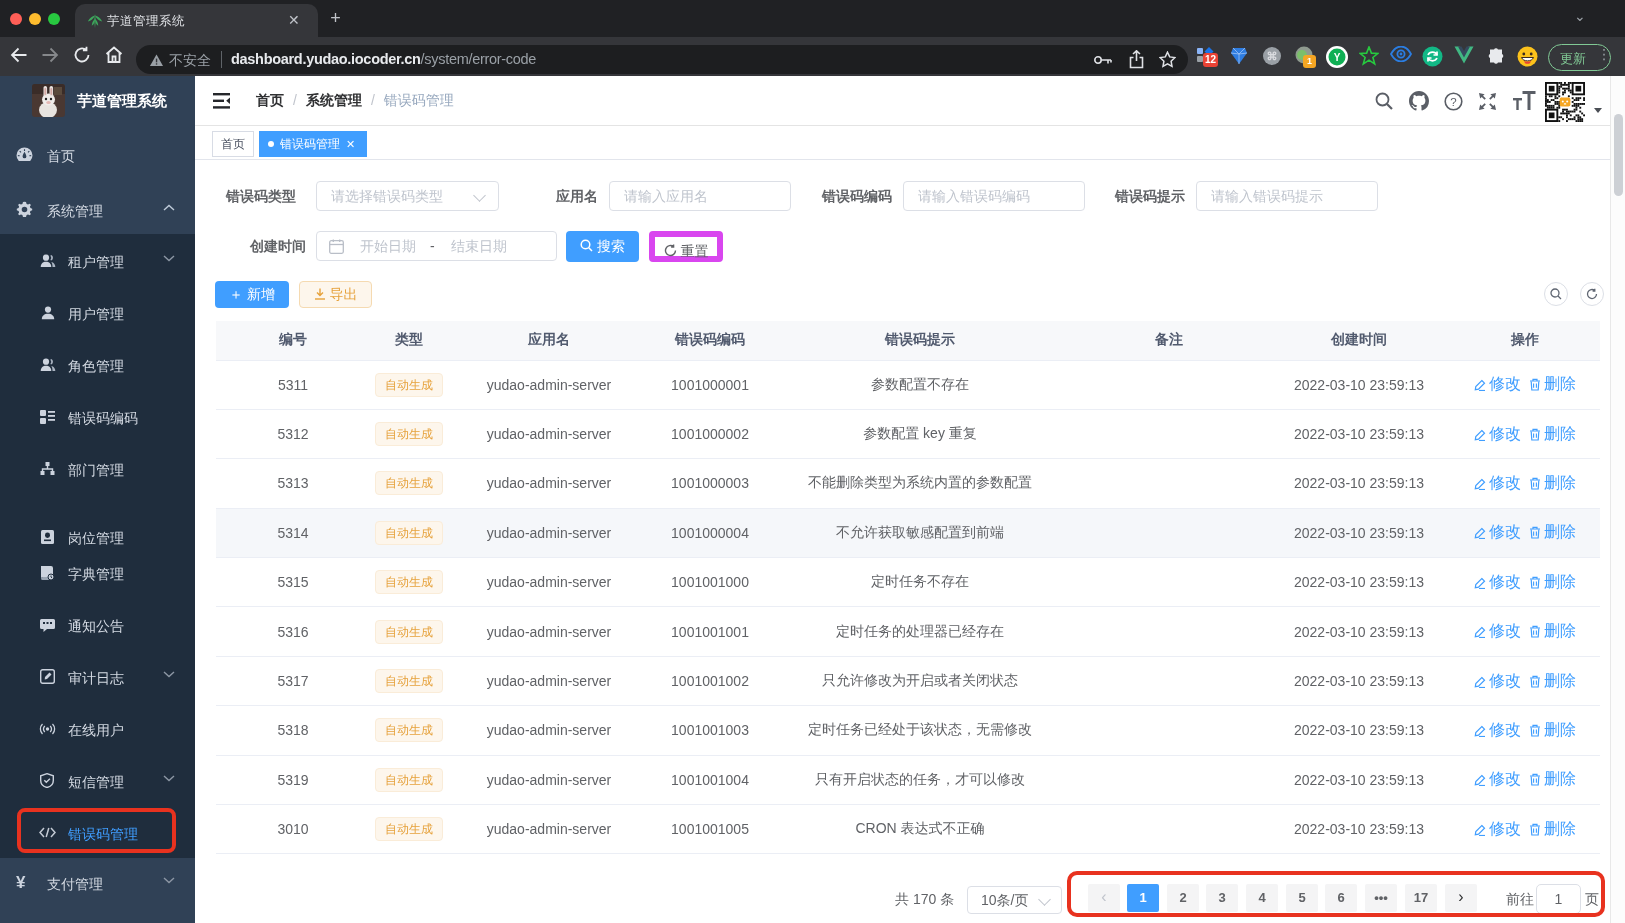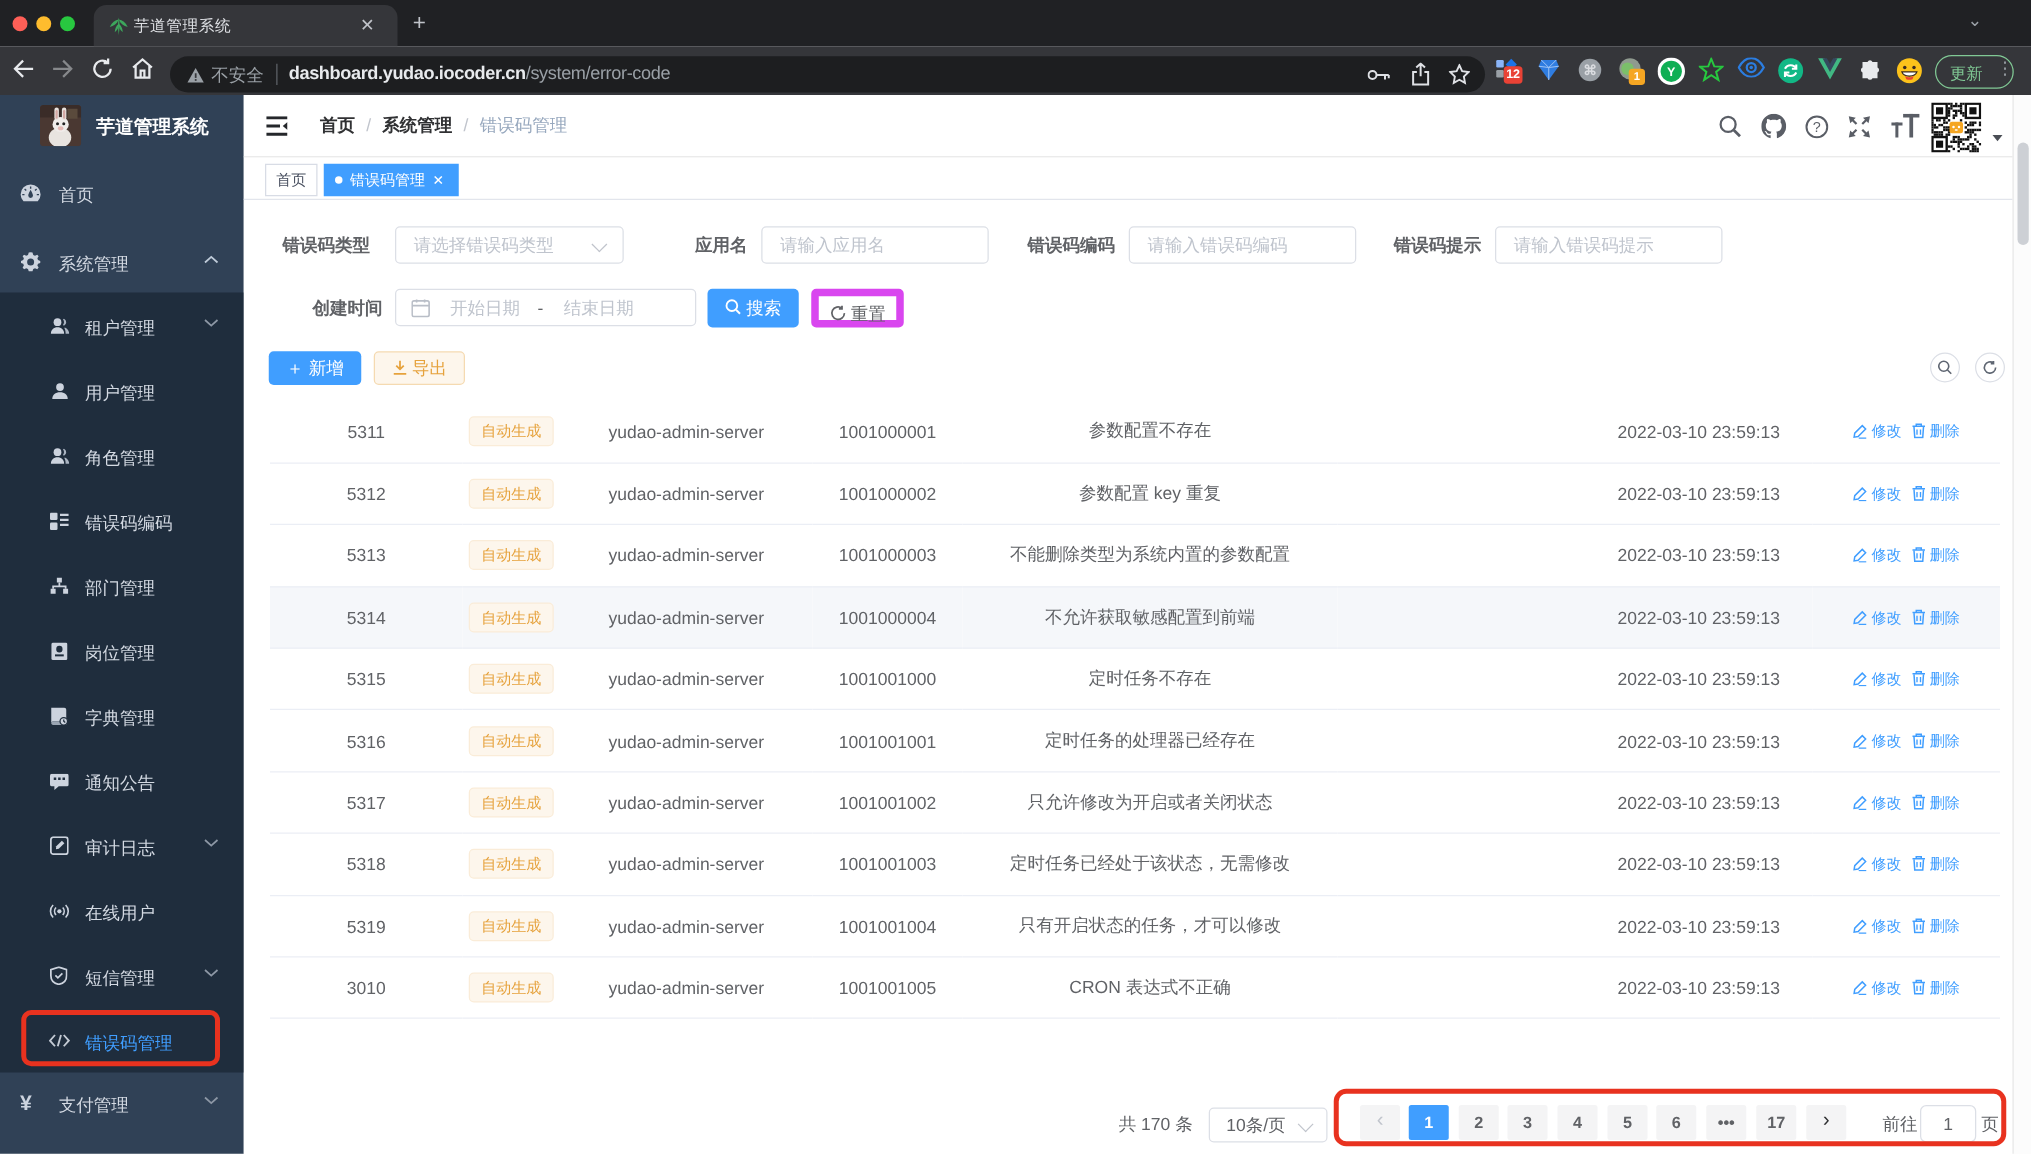--- a/index.html
+++ b/index.html
@@ -49,21 +49,21 @@
 .flabel { position:absolute; font-size:14px; color:#606266; font-weight:bold; text-align:right; }
 .finput { position:absolute; height:30px; border:1px solid #dcdfe6; border-radius:4px; background:#fff; font-size:14px; color:#bfc4cd; line-height:28px; padding-left:14px; }
 .chevd { display:inline-block; width:9px; height:9px; border-right:1.5px solid #c0c4cc; border-bottom:1.5px solid #c0c4cc; transform:rotate(45deg); }
 .btn { position:absolute; border-radius:4px; font-size:14px; text-align:center; }
 
 #tbl { position:absolute; left:21px; top:161px; width:1384px; border-collapse:collapse; table-layout:fixed; font-size:14px; }
 #tbl th { background:#f7f8fa; color:#515a6e; font-weight:bold; height:39px; border-bottom:1px solid #ebeef5; font-size:14px; }
 #tbl td { height:49.4px; border-bottom:1px solid #ebeef5; color:#606266; text-align:center; }
 #tbl tr.hov td { background:#f5f7fa; }
 .wtag { display:inline-block; background:#fdf6ec; border:1px solid #faecd8; color:#e6a23c; font-size:12px; height:24px; line-height:22px; padding:0 9px; border-radius:4px; }
-.op { color:#409eff; font-size:12px; white-space:nowrap; }
+.op { color:#409eff; font-size:16px; white-space:nowrap; }
 
 #pager { position:absolute; left:0; top:718px; width:1415px; height:40px; font-size:14px; color:#606266; }
 .pbtn { position:absolute; top:6px; width:32px; height:28px; line-height:28px; background:#f4f4f5; color:#606266; text-align:center; border-radius:2px; font-size:13px; font-weight:bold; }
 
 .redbox { position:absolute; border:4px solid #e8321f; border-radius:8px; z-index:50; }
 
 #sbar { position:absolute; left:1610px; top:76px; width:15px; height:847px; background:#fcfcfc; border-left:1px solid #e8e8e8; }
 #sbar .thumb { position:absolute; left:3px; top:38px; width:9px; height:82px; border-radius:5px; background:#cdd0d5; }
 </style>
 </head>
@@ -274,21 +274,21 @@
       </div>
       <div class="mi" style="top:368px;">
         <svg class="ic" style="left:40px;top:18px" width="15" height="14" viewBox="0 0 15 14">
             <rect x="5.5" y="0" width="4" height="4" fill="#ccd3de"></rect>
             <rect x="0.5" y="9" width="4" height="4" fill="#ccd3de"></rect>
             <rect x="10.5" y="9" width="4" height="4" fill="#ccd3de"></rect>
             <path d="M7.5 4 V7 M2.5 9 V7 H12.5 V9" stroke="#ccd3de" stroke-width="1.4" fill="none"></path>
           </svg>
         <span class="txt" style="left:68px;">部门管理</span>
       </div>
-      <div class="mi" style="top:420px;font-family:Liberation Mono, monospace;">
+      <div class="mi" style="top:436px;font-family:Liberation Mono, monospace;">
         <svg class="ic" style="left:41px;top:18px" width="13" height="14" viewBox="0 0 13 14">
             <rect x="0" y="0" width="13" height="14" rx="1.5" fill="#ccd3de"></rect>
             <rect x="4" y="2.5" width="5" height="5.5" rx="2.4" fill="#1f2d3d"></rect>
             <rect x="3" y="9.5" width="7" height="1.6" fill="#1f2d3d"></rect>
           </svg>
         <span class="txt" style="left:68px;">岗位管理</span>
       </div>
       <div class="mi" style="top:472px;">
         <svg class="ic" style="left:40px;top:18px" width="15" height="14" viewBox="0 0 15 14">
             <path d="M1 0 H11 A2 2 0 0 1 13 2 V11 H3 A2 2 0 0 0 1 13 Z" fill="#ccd3de"></path>
@@ -601,20 +601,30 @@
             <col style="width:154px">
             <col style="width:78px">
             <col style="width:202px">
             <col style="width:120px">
             <col style="width:300px">
             <col style="width:198px">
             <col style="width:182px">
             <col style="width:150px">
           </colgroup>
 <tbody>
+            <tr>
+              <th>编号</th>
+              <th>类型</th>
+              <th>应用名</th>
+              <th>错误码编码</th>
+              <th>错误码提示</th>
+              <th>备注</th>
+              <th>创建时间</th>
+              <th>操作</th>
+            </tr>
 <tr>
               <td>5311</td>
               <td><span class="wtag">自动生成</span></td>
               <td>yudao-admin-server</td>
               <td>1001000001</td>
               <td>参数配置不存在</td>
               <td></td>
               <td>2022-03-10 23:59:13</td>
               <td><span class="op"><svg style="vertical-align:-2px;margin-right:3px" width="12" height="12" viewBox="0 0 12 12">
                     <path d="M7.8 1.5 L10.5 4.2 L4.5 10.2 L1.3 10.7 L1.8 7.5 Z" fill="none" stroke="#409eff" stroke-width="1.2"></path>

